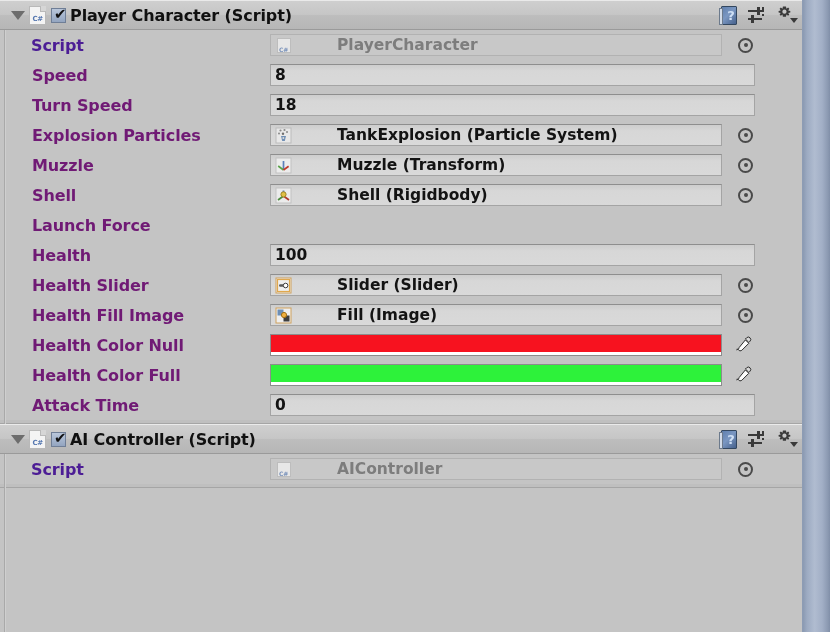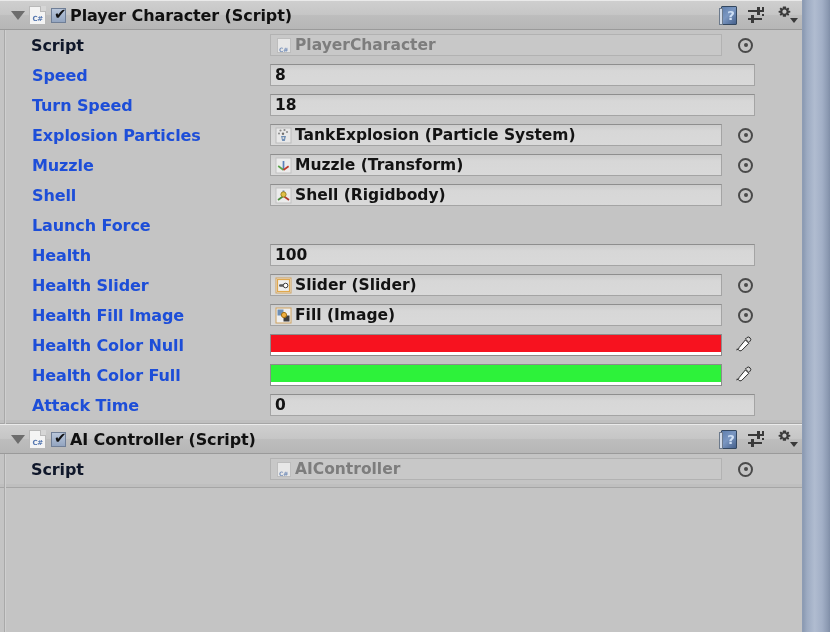--- a/index.html
+++ b/index.html
@@ -190,44 +190,45 @@
     display: flex;
     align-items: center;
     position: relative;
   }
   .row-label {
     width: 270px;
     padding-left: 32px;
     box-sizing: border-box;
     font-size: 16px;
     font-weight: bold;
-    color: #1d4ed8;
+    color: #701a75;
     white-space: nowrap;
     letter-spacing: -0.1px;
   }
   .row-label.disabled {
-    color: #0f172a;
+    color: #4c1d95;
     padding-left: 31px;
   }
 
   .field {
     position: relative;
     height: 22px;
     box-sizing: border-box;
     background: linear-gradient(to bottom, #cdcdcd 0%, #d7d7d7 30%, #d9d9d9 100%);
     border: 1px solid #a4a4a4;
     border-top-color: #8e8e8e;
     display: flex;
     align-items: center;
     padding-left: 4px;
     font-size: 15.5px;
     font-weight: bold;
     color: #131313;
     white-space: nowrap;
     overflow: hidden;
+    gap: 42px;
   }
   .field.num { width: 485px; }
   .field.obj { width: 452px; }
   .field.script {
     width: 452px;
     background: #c8c8c8;
     border: 1px solid #b2b2b2;
     color: #7d7d7d;
   }
 

